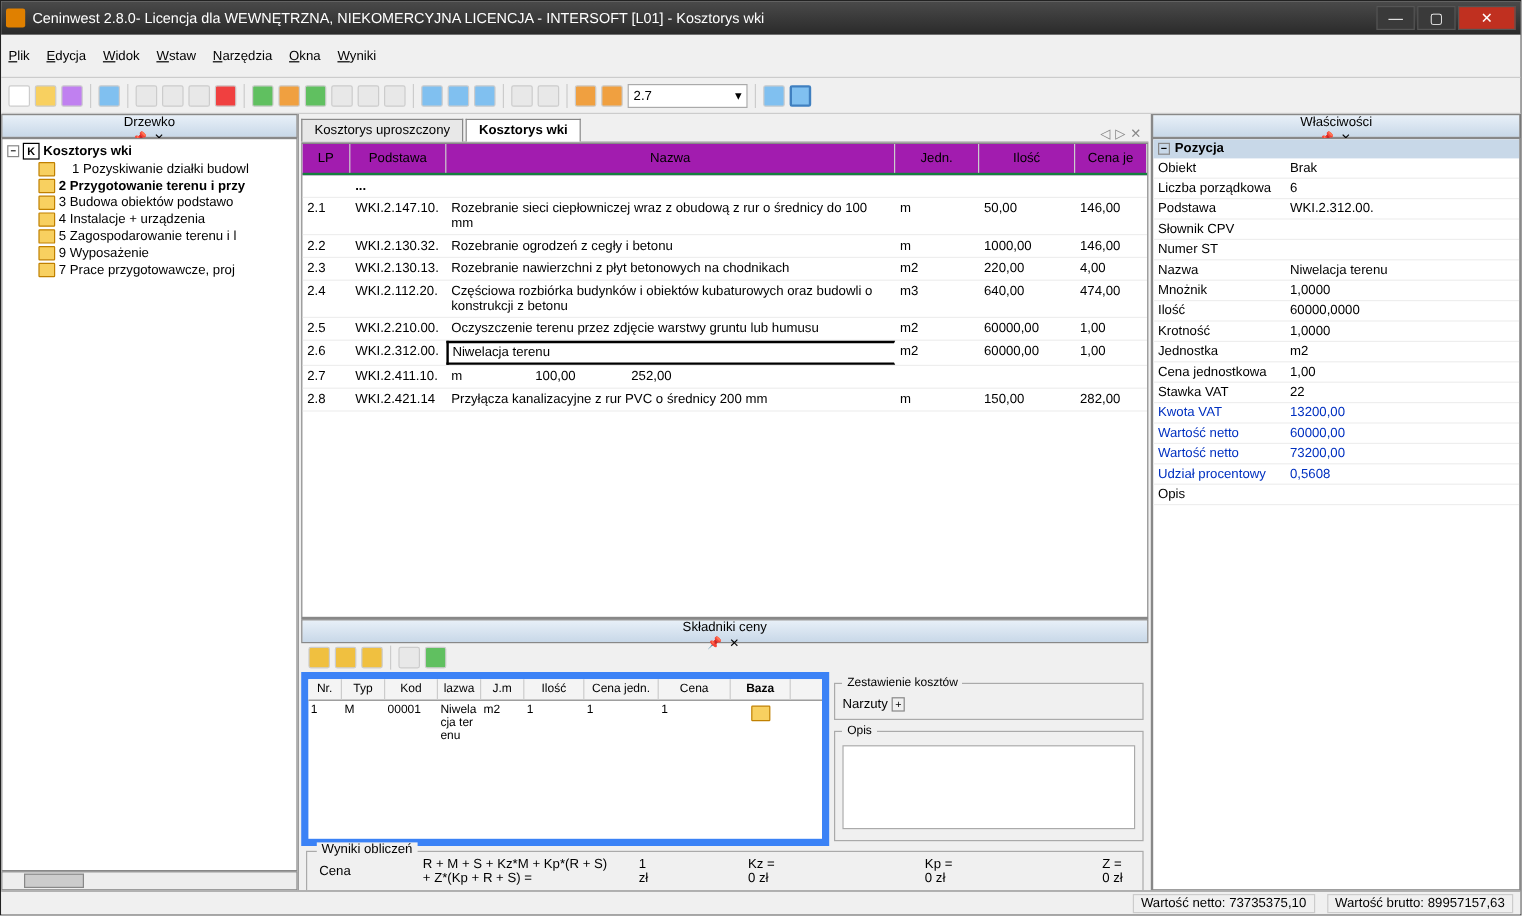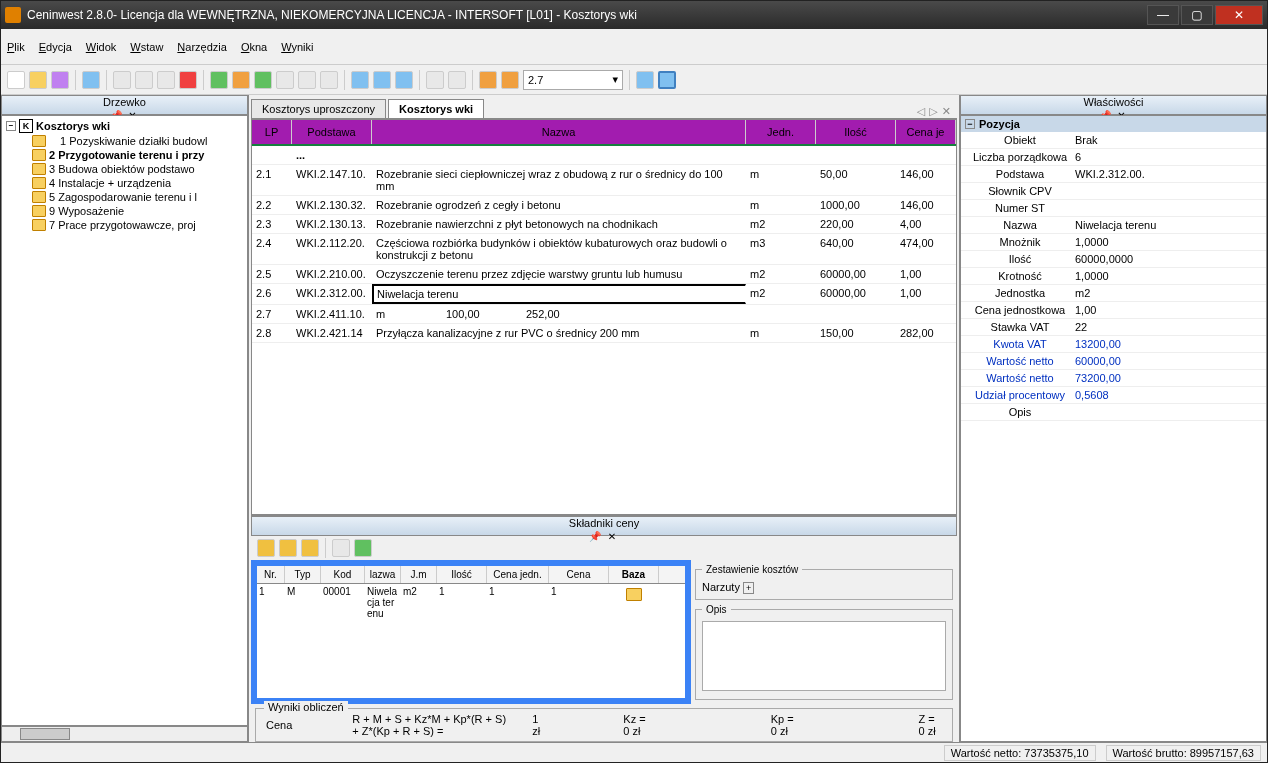--- a/index.html
+++ b/index.html
@@ -59,21 +59,21 @@
 .sk-grid-row { display: flex; }
 .sk-grid-row div { padding: 2px; font-size: 10px; }
 .sk-right { flex: 1; padding: 4px; display: flex; flex-direction: column; gap: 4px; }
 .fieldset { border: 1px solid #aaa; padding: 6px; }
 .fieldset legend { padding: 0 4px; font-size: 10px; }
 .wyniki { height: 40px; border: 1px solid #aaa; margin: 4px; padding: 4px 10px; display: flex; align-items: center; gap: 20px; }
 .right-panel { width: 308px; border-left: 1px solid #888; display: flex; flex-direction: column; }
 .props { flex: 1; background: #fff; border: 1px solid #888; overflow: auto; }
 .prop-section { background: #c8d8e8; padding: 2px 4px; font-weight: bold; display: flex; align-items: center; gap: 4px; }
 .prop-row { display: flex; border-bottom: 1px solid #eee; padding: 2px 4px; }
-.prop-row .pk { width: 110px; text-align: center; }
+.prop-row .pk { width: 110px; }
 .prop-row .pv { flex: 1; }
 .prop-row.blue .pk, .prop-row.blue .pv { color: #0030c0; }
 .statusbar { height: 20px; background: #f0f0f0; border-top: 1px solid #888; display: flex; justify-content: flex-end; align-items: center; padding: 0 6px; gap: 10px; font-size: 11px; }
 .statusbar span { border: 1px solid #ccc; padding: 1px 6px; }
 .skc-nr{width:28px}.skc-typ{width:36px}.skc-kod{width:44px}.skc-naz{width:36px}.skc-jm{width:36px}.skc-ilo{width:50px}.skc-cj{width:62px}.skc-cena{width:60px}.skc-baza{width:50px;font-weight:bold}
 .bazaicon{width:16px;height:13px;background:#f8d060;border:1px solid #c08000;border-radius:1px;margin:2px auto}
 .opis-ta{width:100%;height:70px;border:1px solid #aaa;resize:none}
 </style>
 </head>
 <body>

